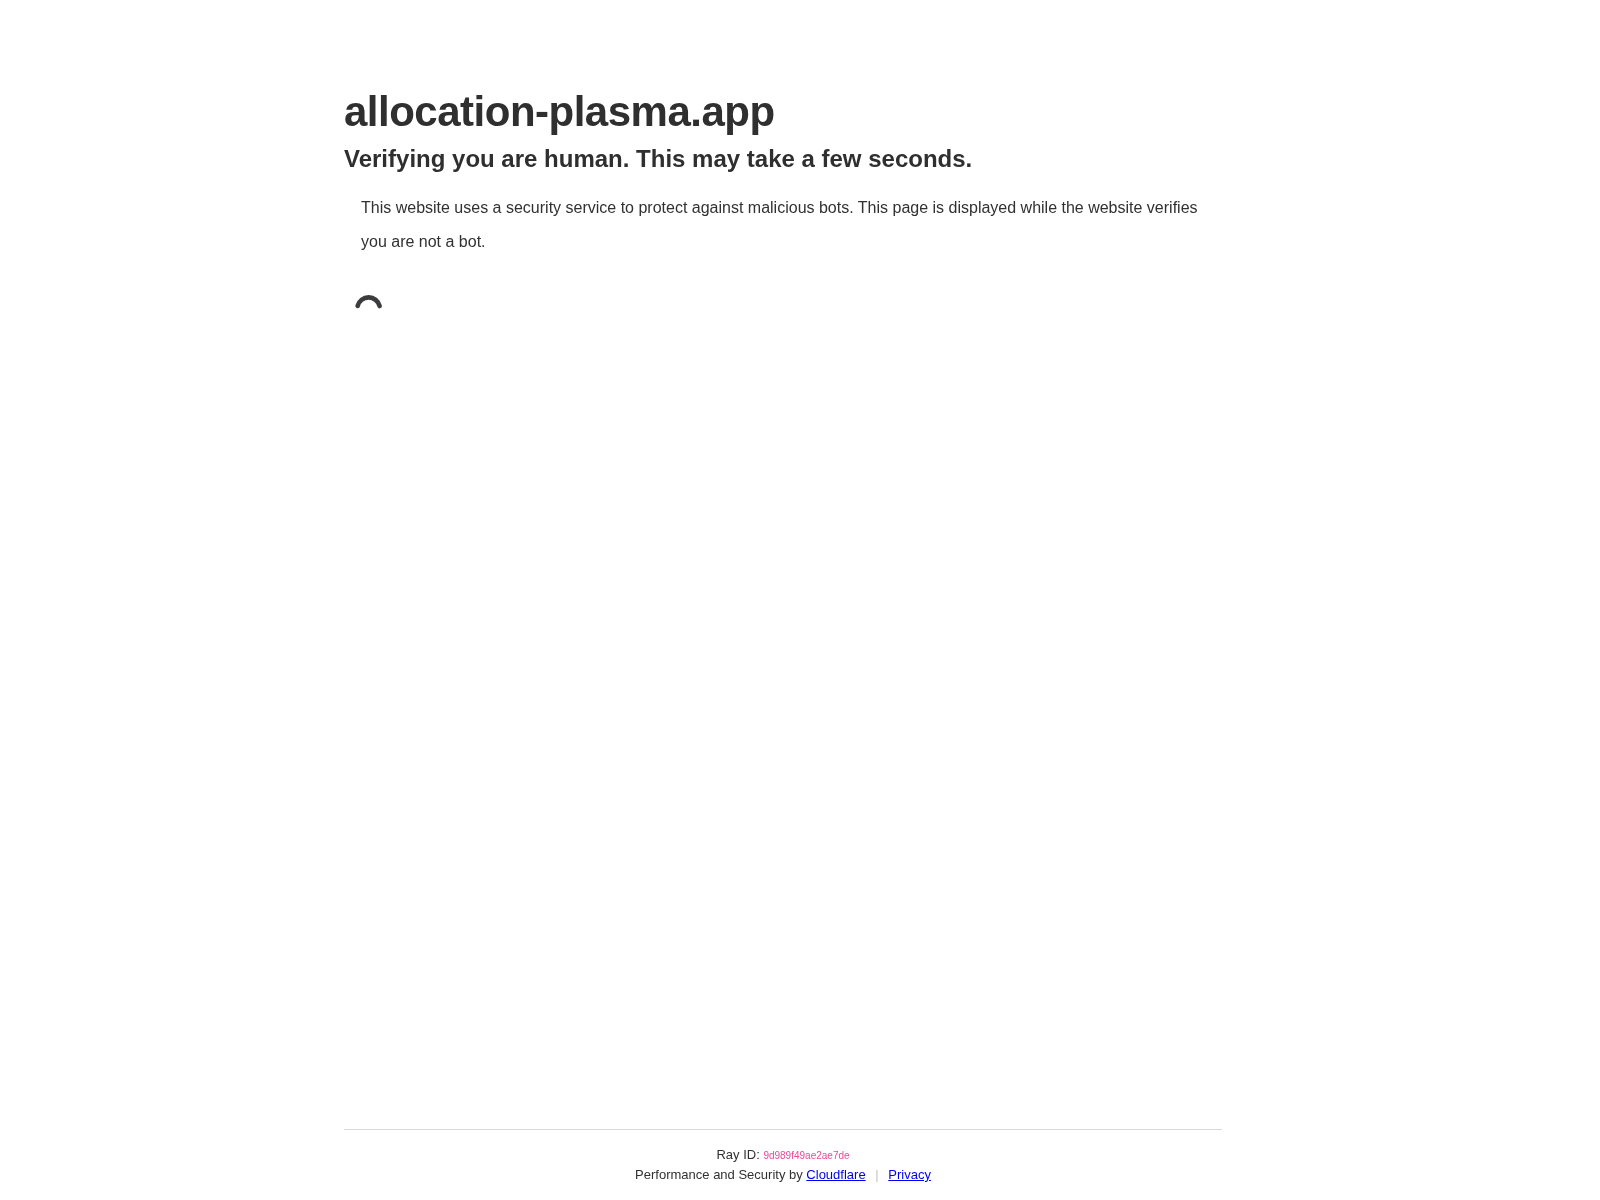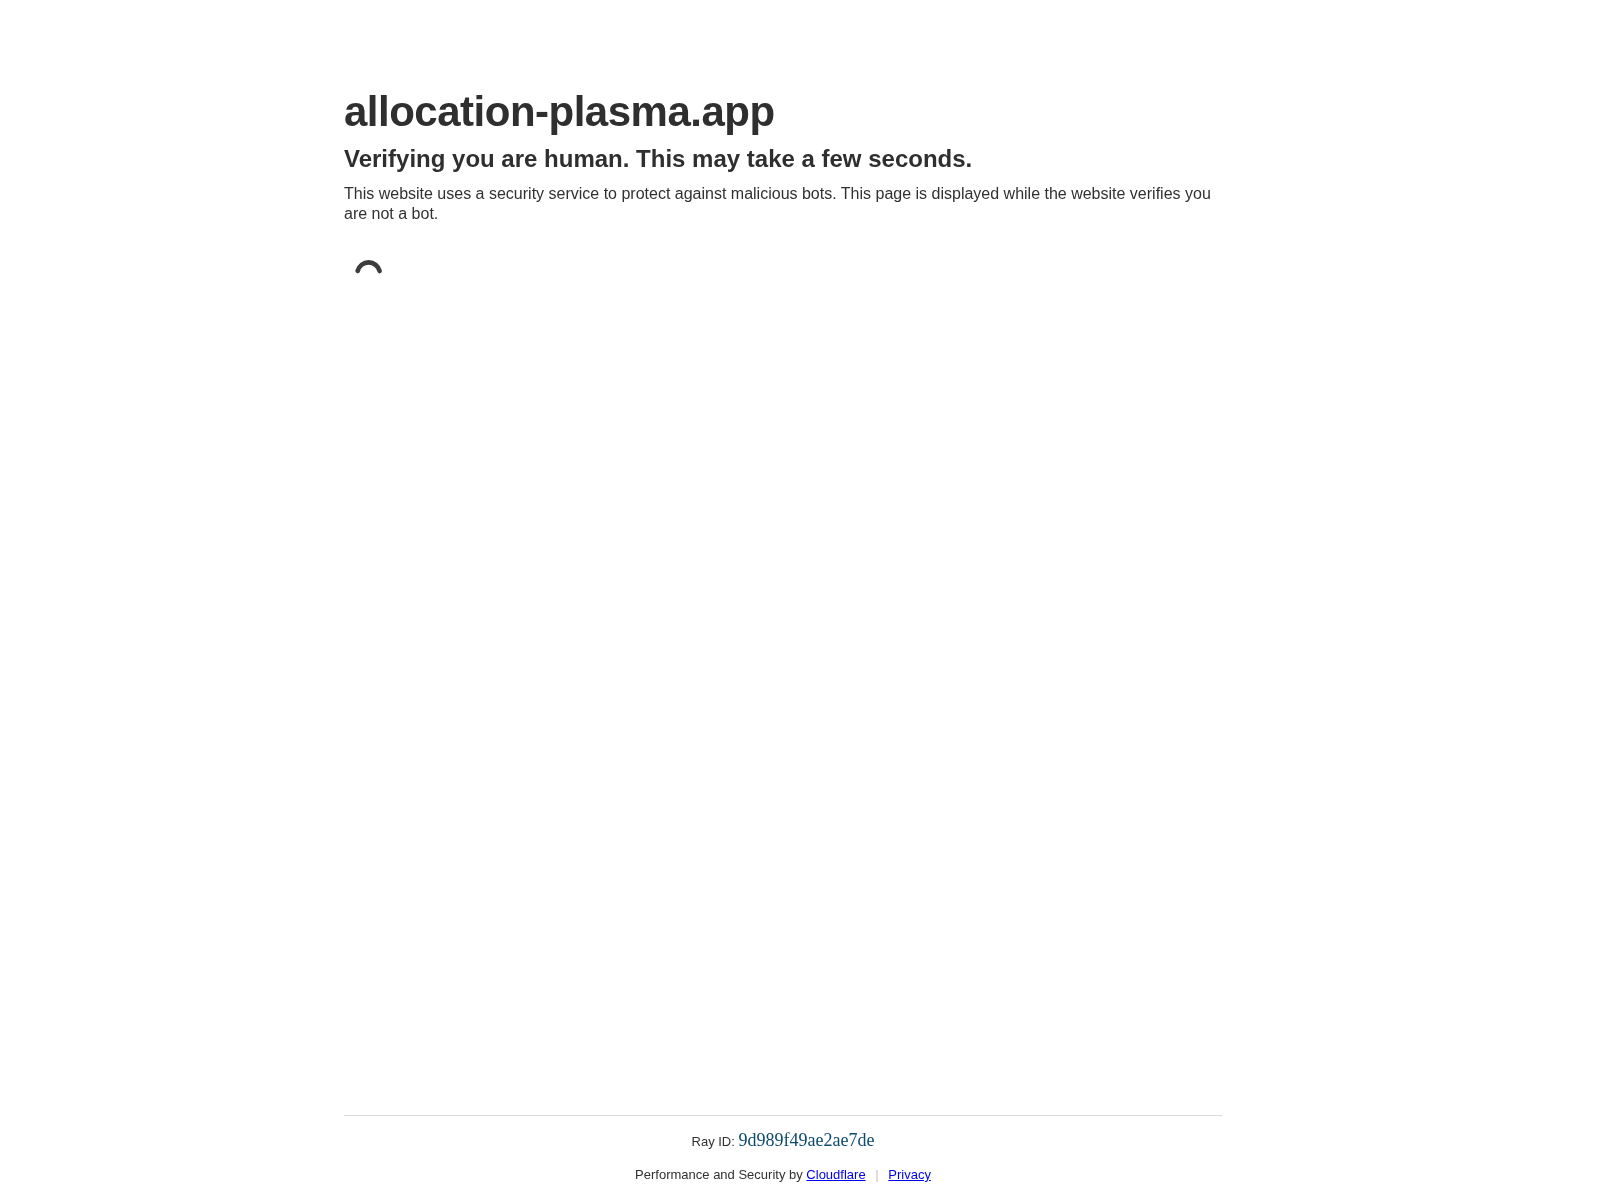--- a/index.html
+++ b/index.html
@@ -31,47 +31,47 @@
     letter-spacing: -0.5px;
   }
   h2.verify-heading {
     margin: 8px 0 10px 0;
     font-size: 24px;
     line-height: 1.2;
     font-weight: 700;
     color: #302f2f;
   }
   p.verify-desc {
-    margin: 0;
+    margin: 17px;
     font-size: 16px;
-    line-height: 20px;
+    line-height: 34px;
     color: #313131;
     max-width: 878px;
   }
   .spinner-wrap {
     margin: 30px 0 0 4px;
     width: 40px;
     height: 40px;
   }
   .spinner-wrap svg { display: block; }
   footer.container {
     flex: 0 0 auto;
     border-top: 1px solid #d9d9d9;
     text-align: center;
     padding: 15px 0 16px 0;
     font-size: 13px;
     color: #313131;
   }
   .ray-line { line-height: 19px; }
   .ray-line code {
-    font-family: Liberation Serif, serif;
-    font-size: 18px;
-    color: #0c4a6e;
+    font-family: Liberation Sans, sans-serif;
+    font-size: 10px;
+    color: #ec4899;
   }
-  .sec-line { line-height: 19px; margin-top: 14px; }
+  .sec-line { line-height: 19px; margin-top: 0; }
   .sec-line a {
     color: #0000ee;
     text-decoration: underline;
     cursor: pointer;
   }
   .sep {
     color: #c5c5c5;
     margin: 0 6px;
   }
 </style>

